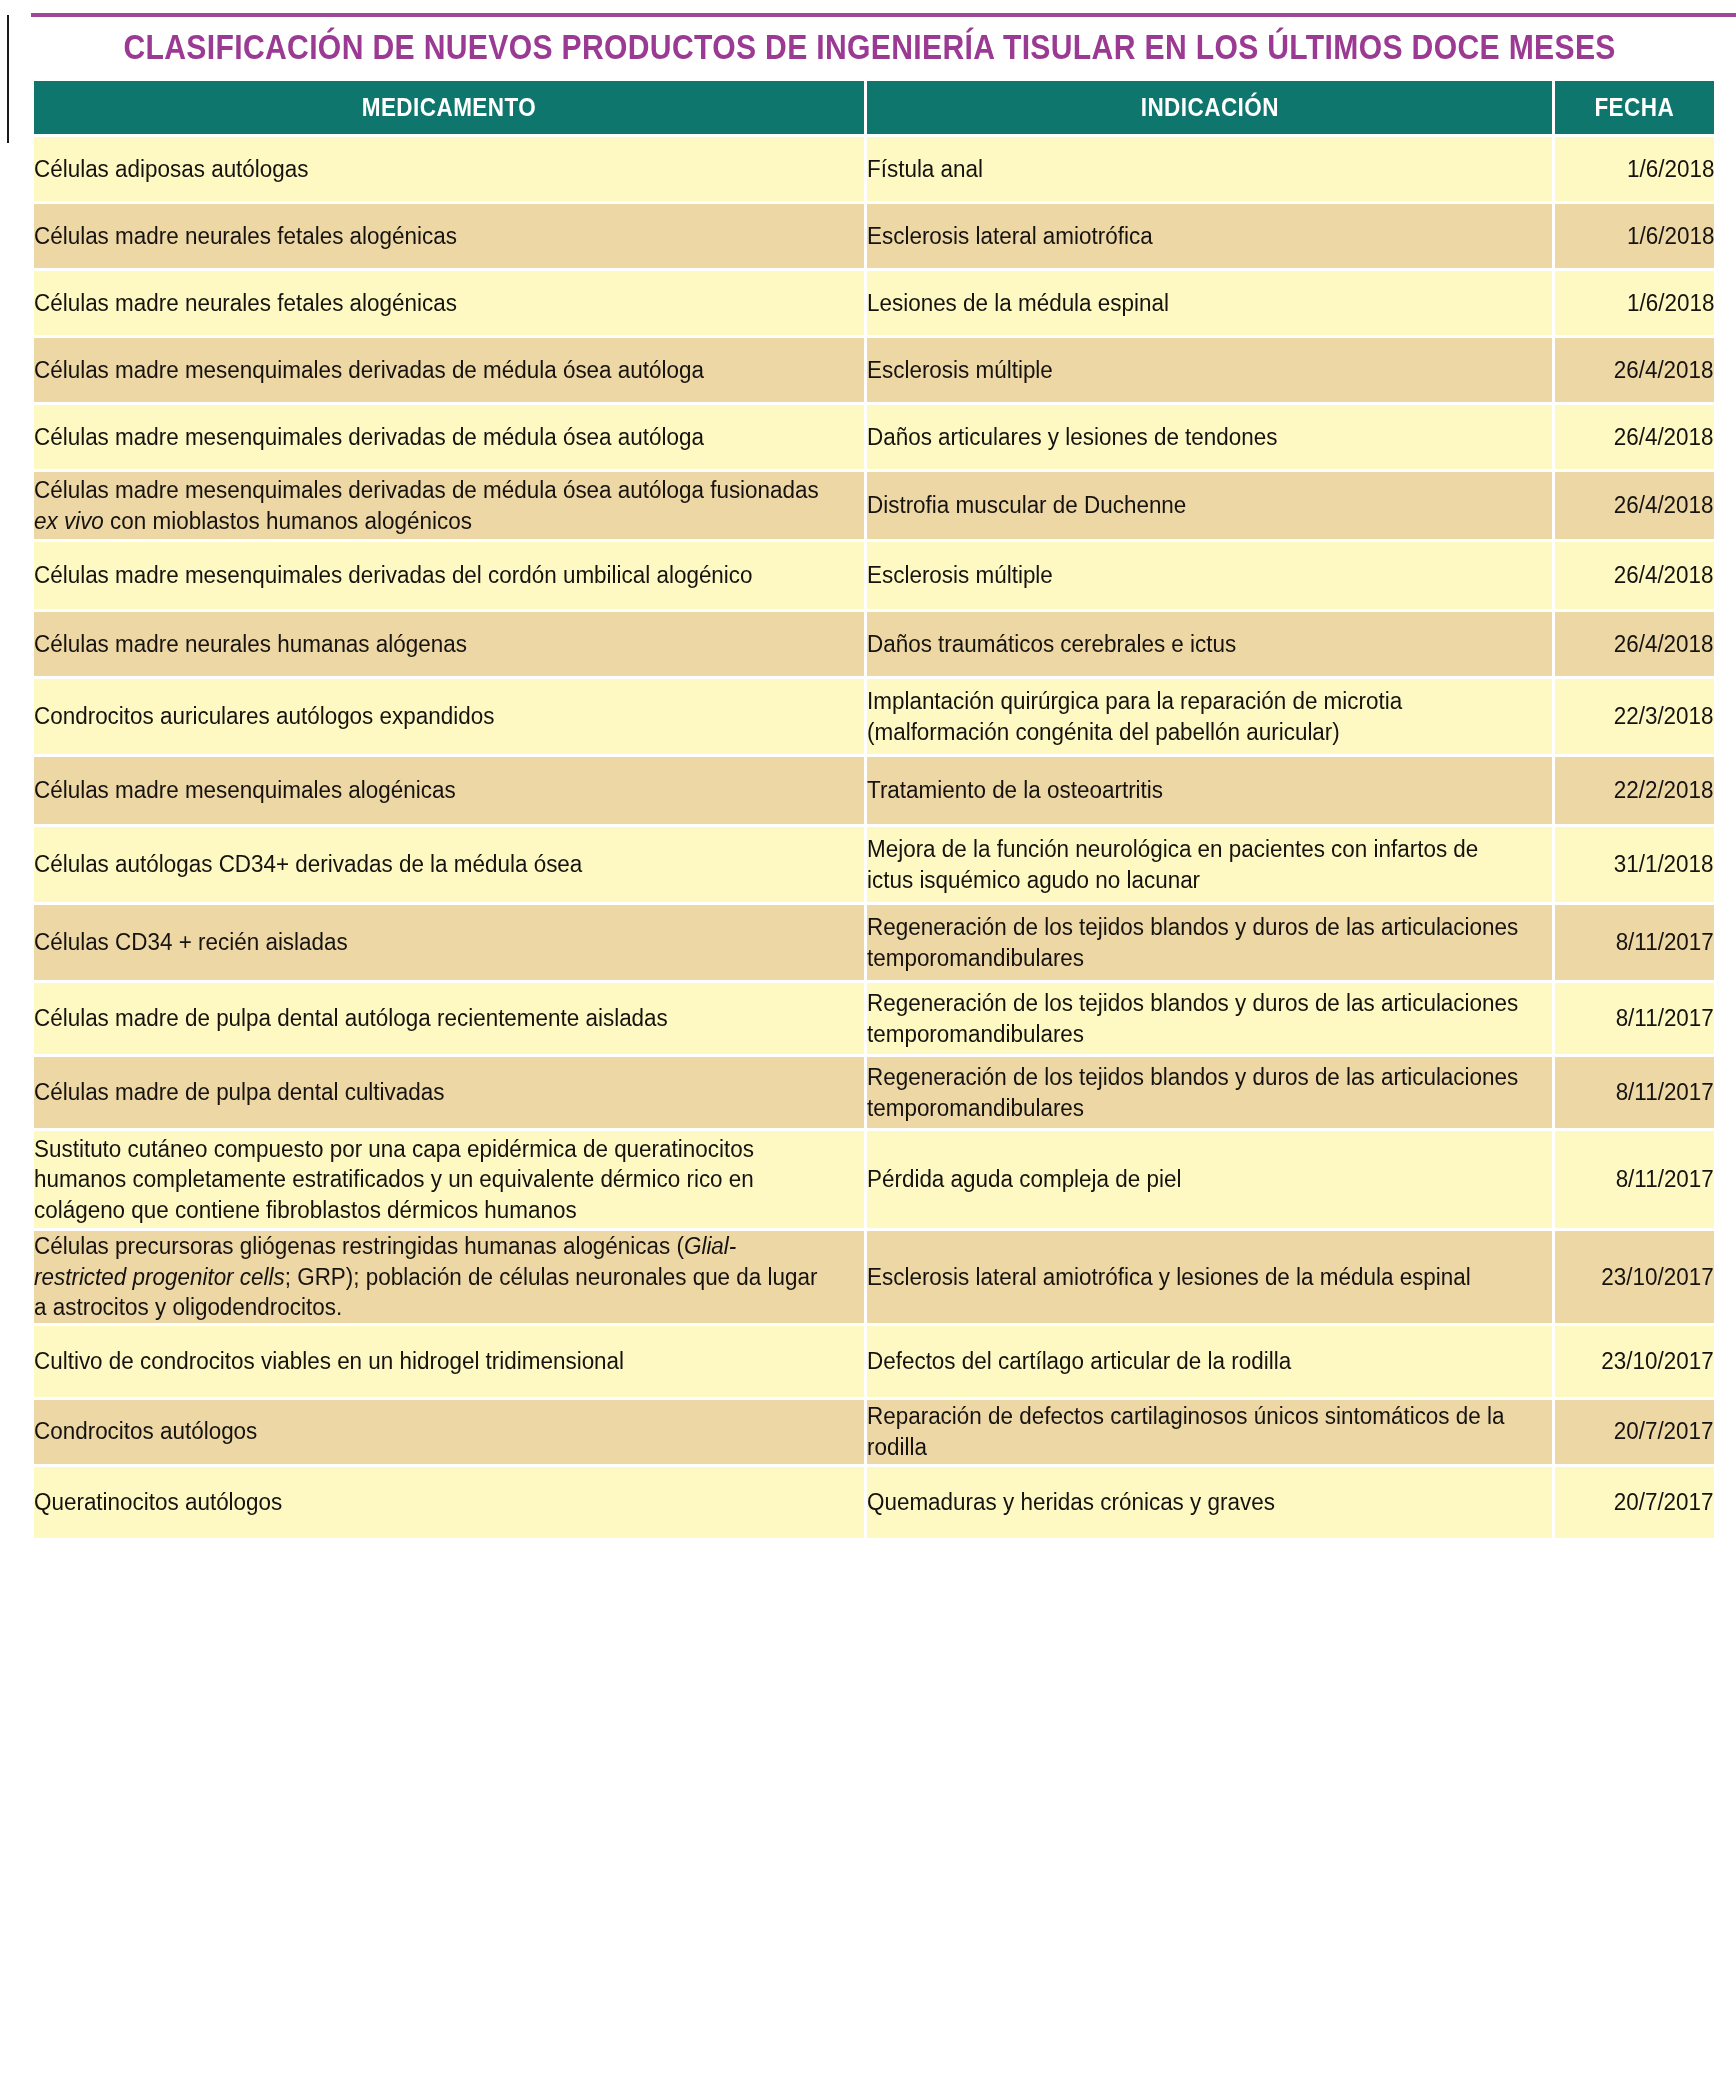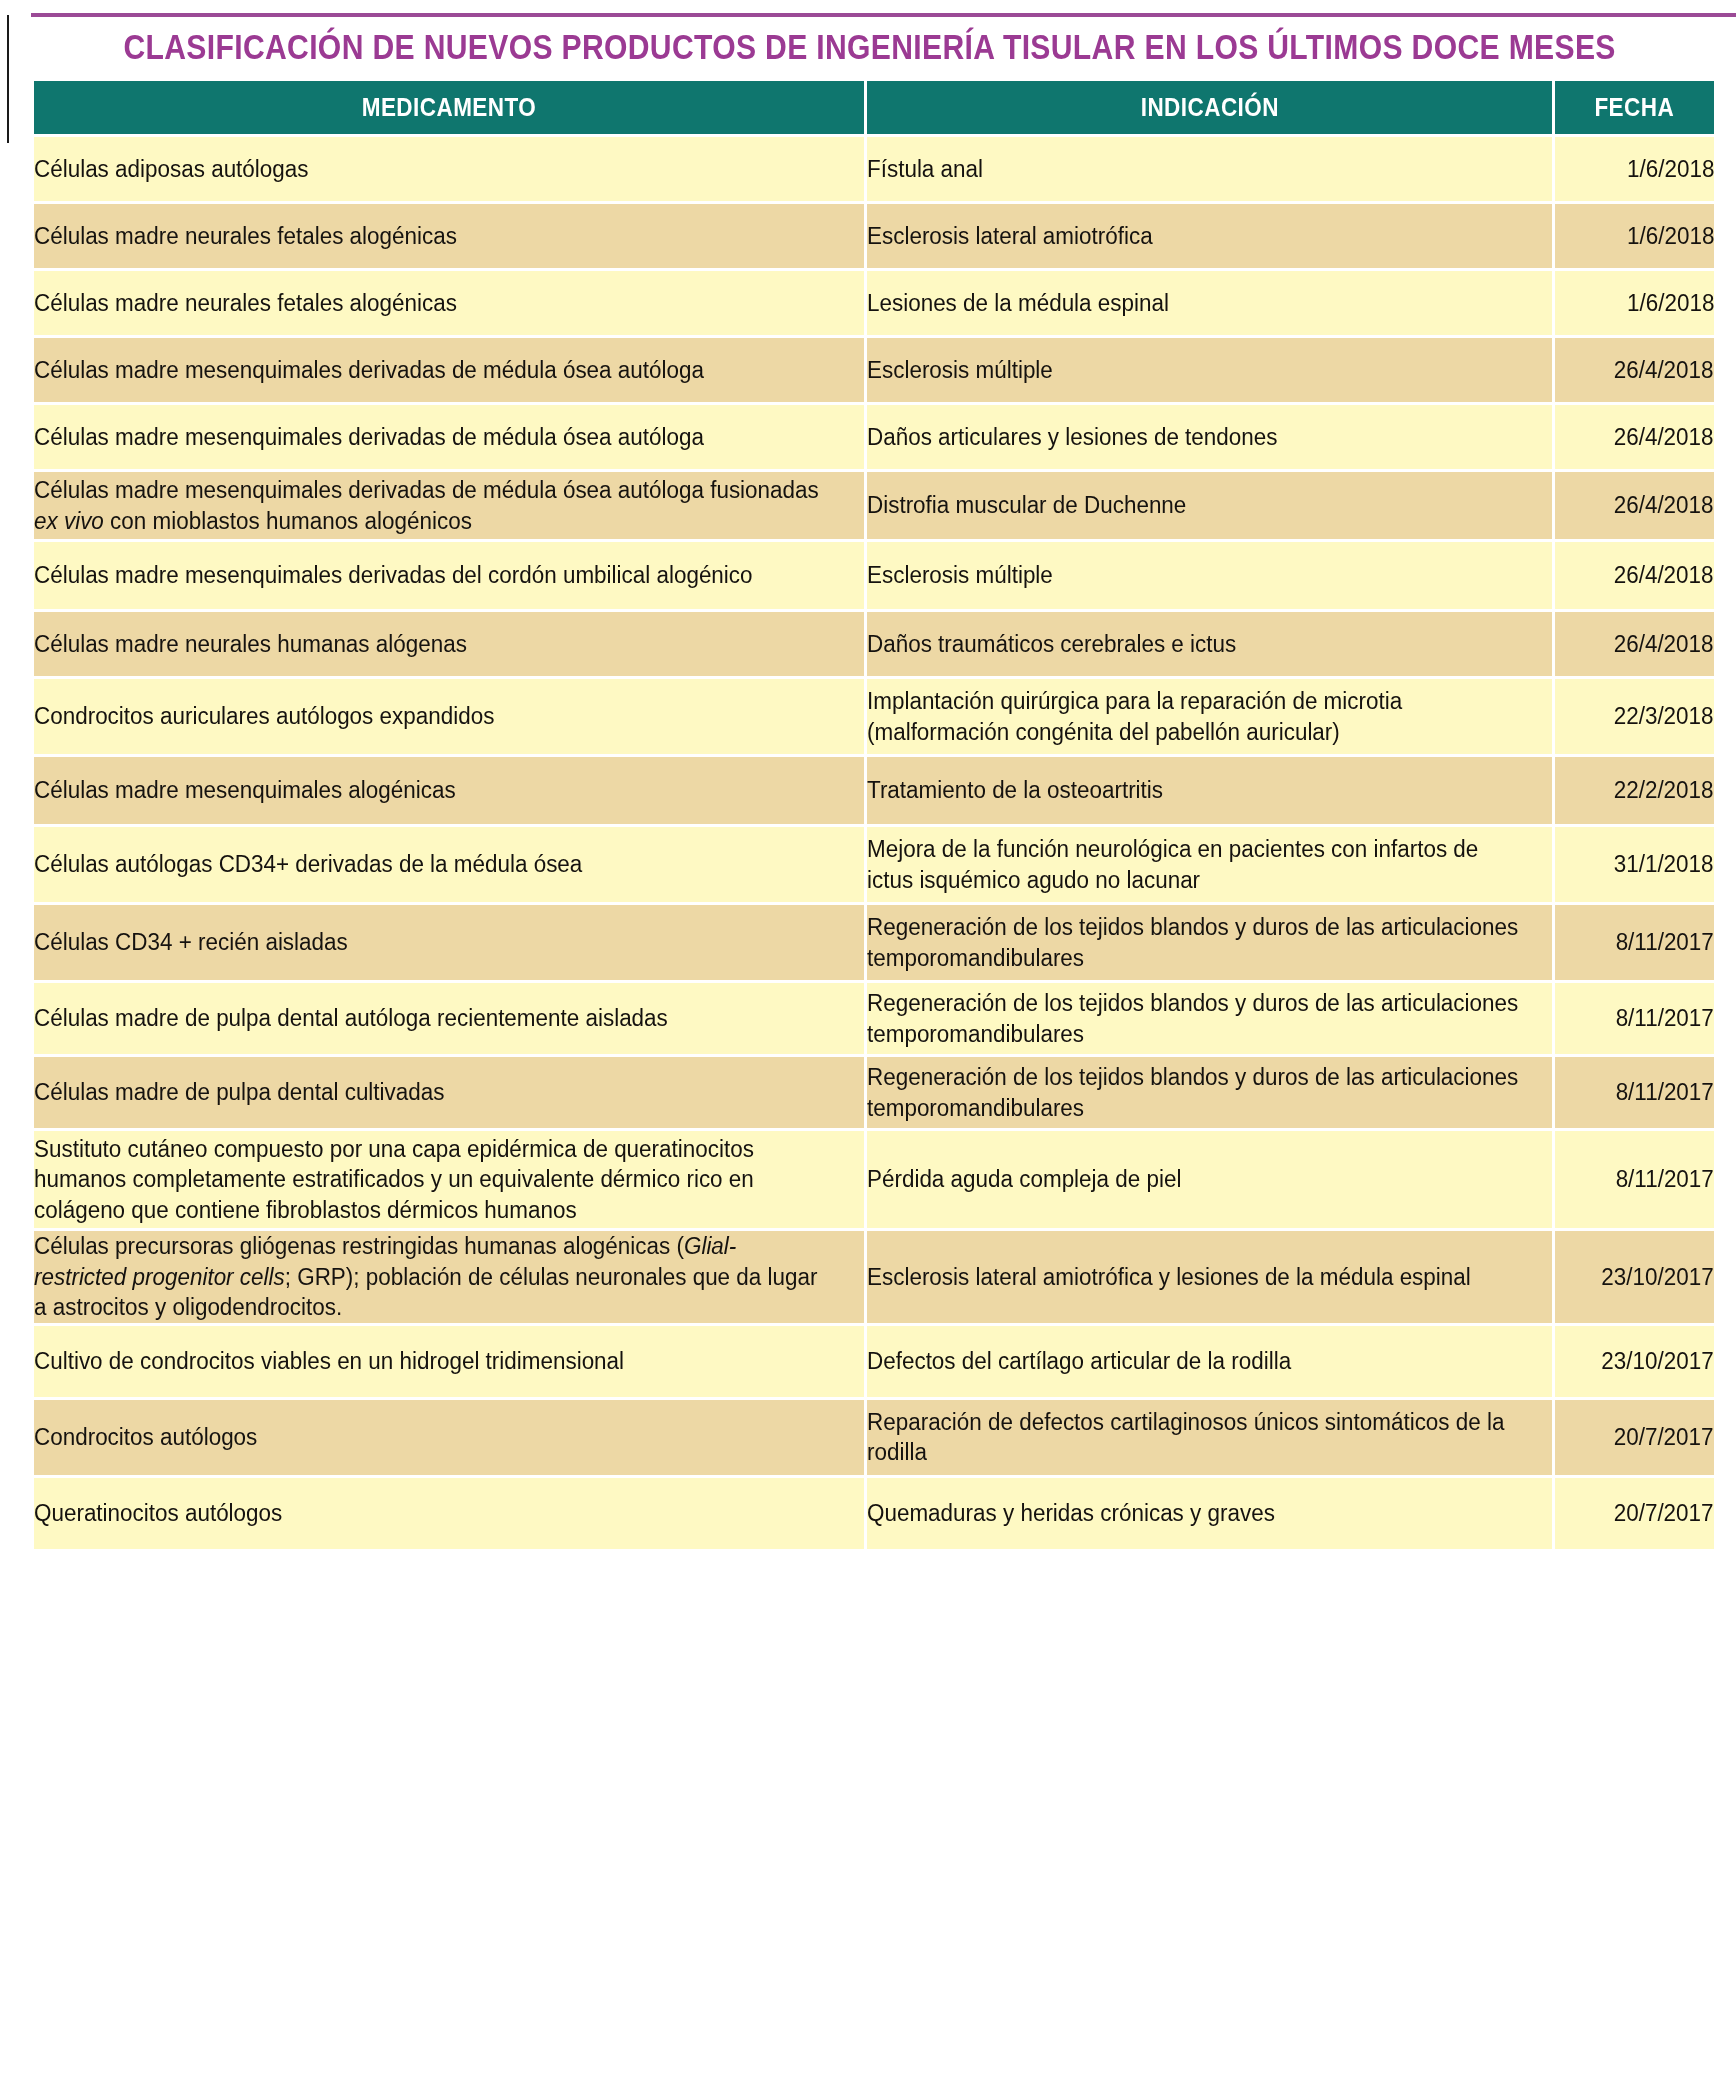--- a/index.html
+++ b/index.html
@@ -255,21 +255,21 @@
         <tr class="even" style="height: 85px;">
           <td class="med"><span class="cw">Células precursoras gliógenas restringidas humanas alogénicas (<i>Glial-restricted progenitor cells</i>; GRP); población de células neuronales que da lugar a astrocitos y oligodendrocitos.</span></td>
           <td class="ind"><span class="cw">Esclerosis lateral amiotrófica y lesiones de la médula espinal</span></td>
           <td class="fec"><span class="cw">23/10/2017</span></td>
         </tr>
         <tr class="odd" style="height: 71px;">
           <td class="med"><span class="cw">Cultivo de condrocitos viables en un hidrogel tridimensional</span></td>
           <td class="ind"><span class="cw">Defectos del cartílago articular de la rodilla</span></td>
           <td class="fec"><span class="cw">23/10/2017</span></td>
         </tr>
-        <tr class="even" style="height: 75px;">
+        <tr class="even" style="height: 64px;">
           <td class="med"><span class="cw">Condrocitos autólogos</span></td>
           <td class="ind"><span class="cw">Reparación de defectos cartilaginosos únicos sintomáticos de la rodilla</span></td>
           <td class="fec"><span class="cw">20/7/2017</span></td>
         </tr>
         <tr class="odd" style="height: 71px;">
           <td class="med"><span class="cw">Queratinocitos autólogos</span></td>
           <td class="ind"><span class="cw">Quemaduras y heridas crónicas y graves</span></td>
           <td class="fec"><span class="cw">20/7/2017</span></td>
         </tr>
       </tbody>

